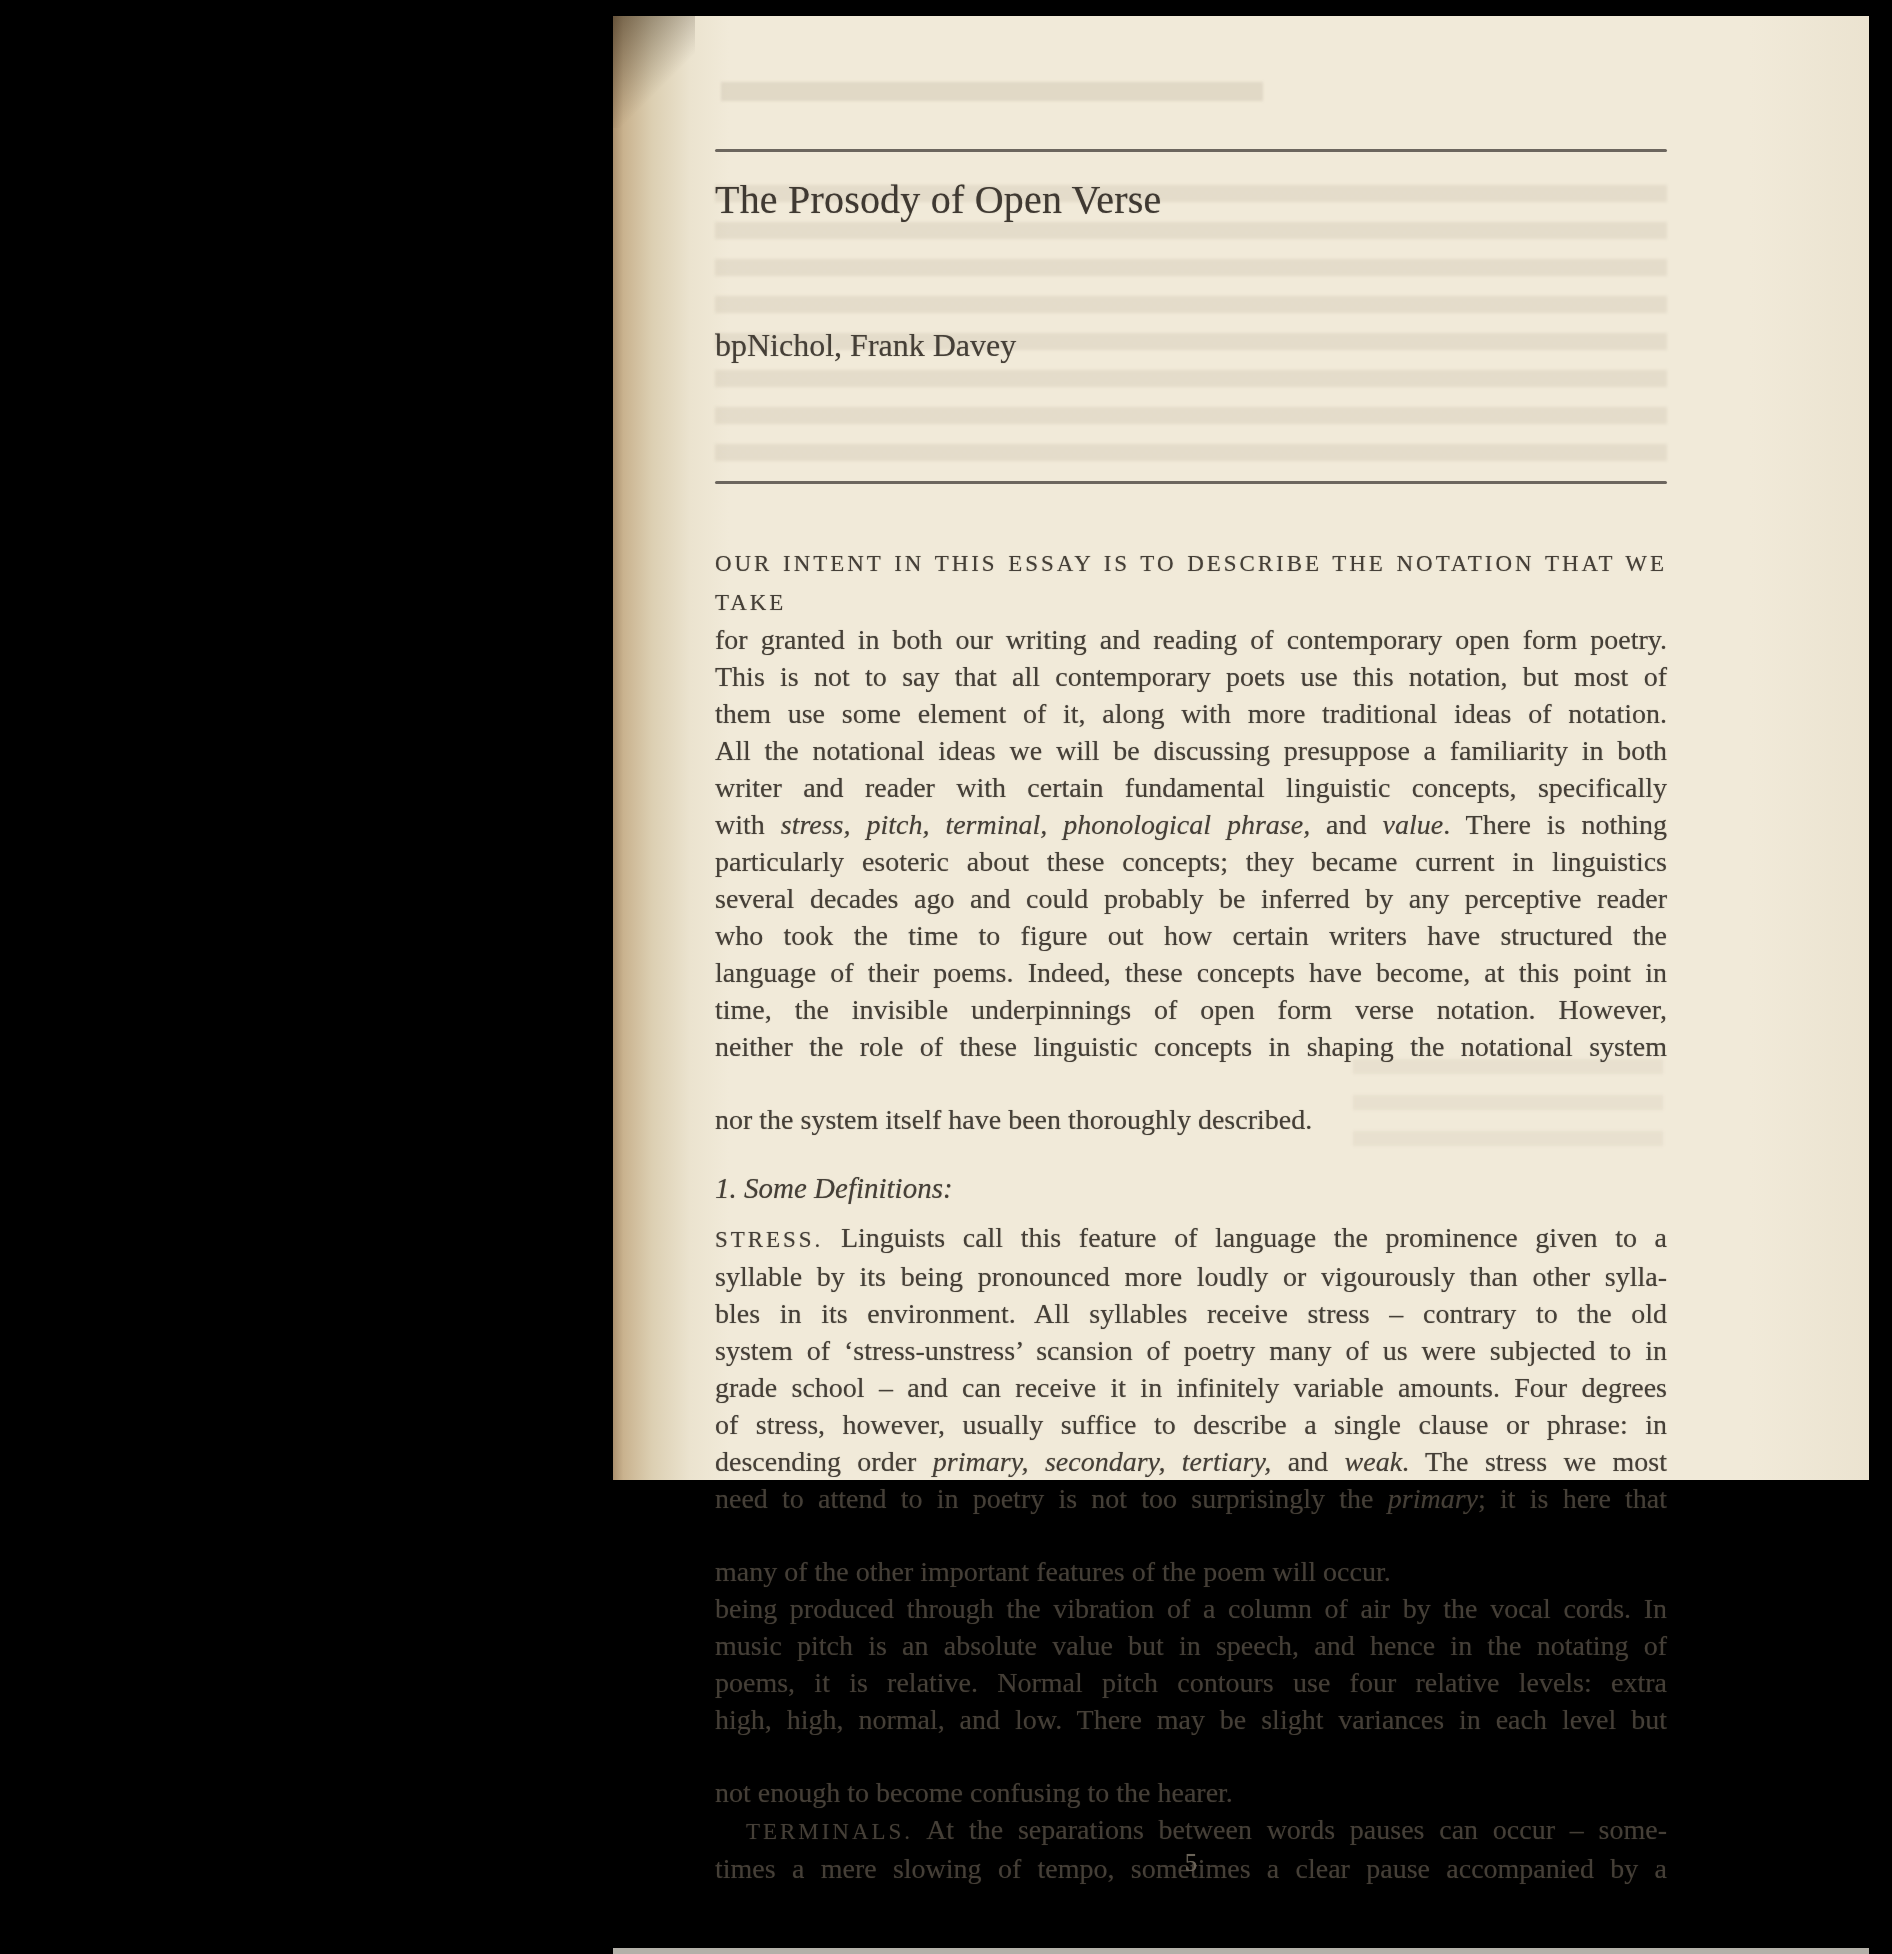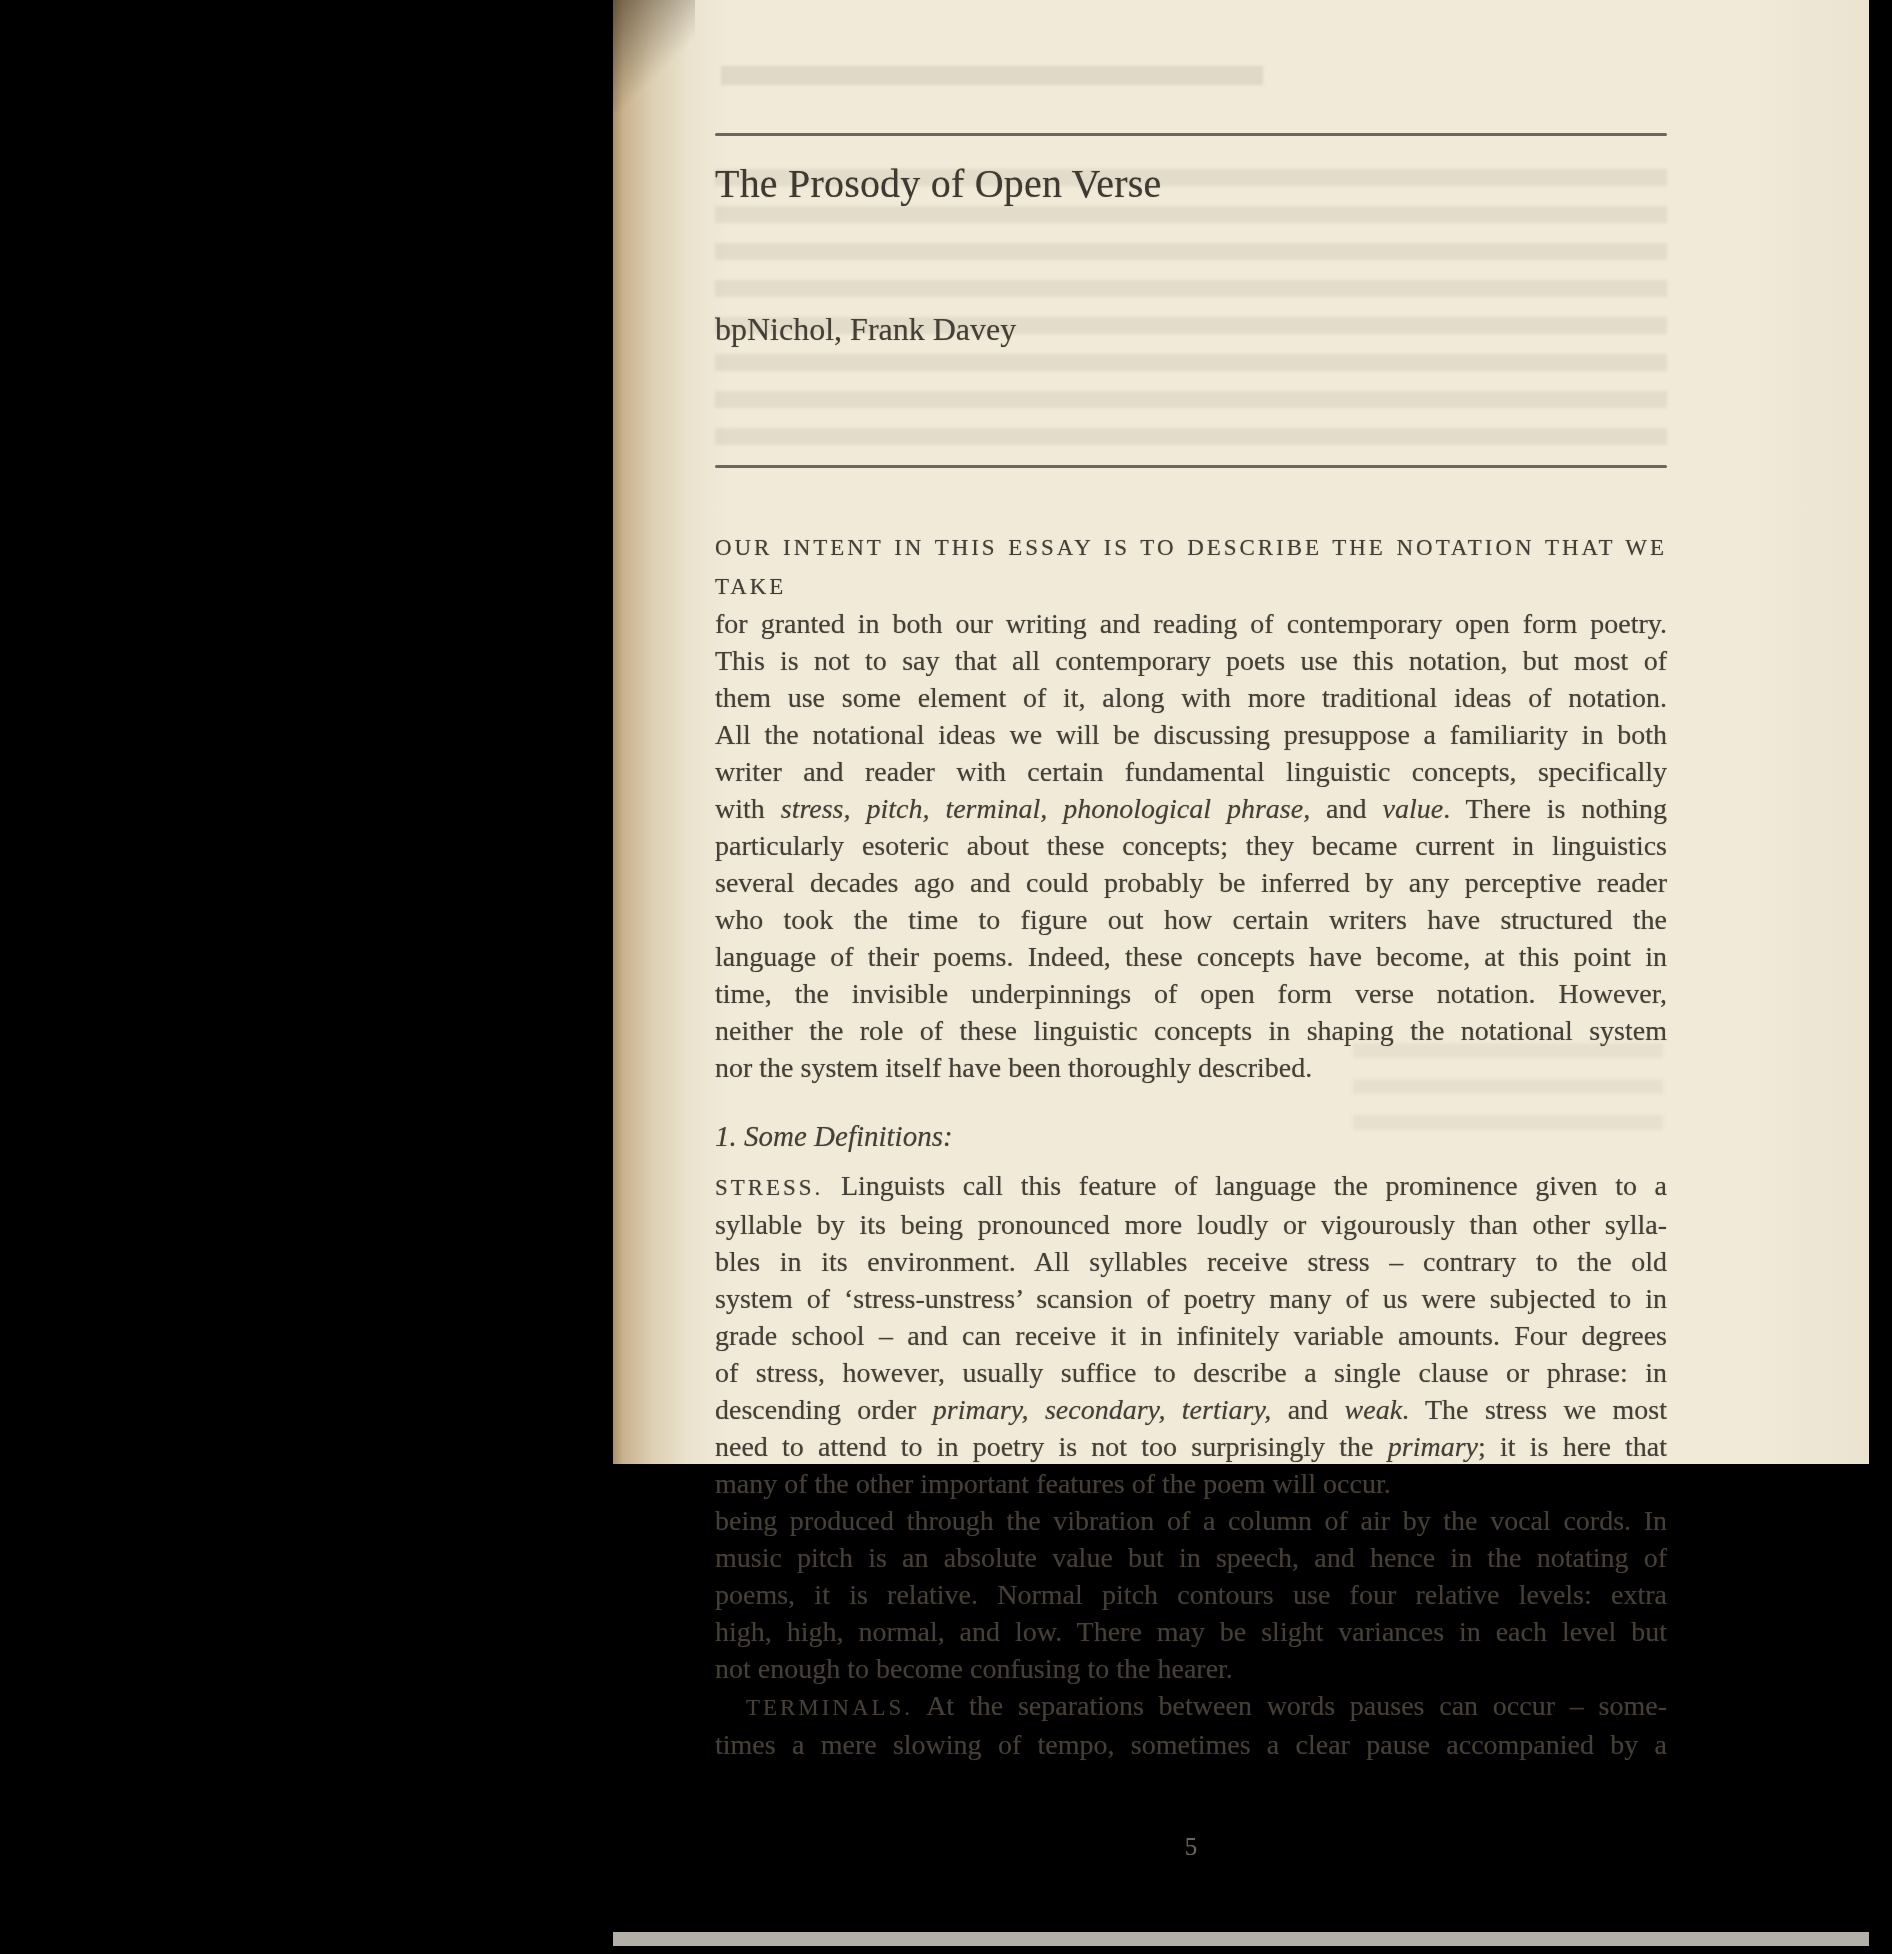--- a/index.html
+++ b/index.html
@@ -4,21 +4,21 @@
 <style>
   html,body{margin:0;padding:0;}
   body{
     width:1893px;height:1955px;
     background:#000;
     position:relative;
     overflow:hidden;
     font-family:"Liberation Serif", serif;
   }
   .page{
-    position:absolute;left:613px;top:0;width:1256px;height:1464px;
+    position:absolute;left:613px;top:16px;width:1256px;height:1464px;
     background:linear-gradient(90deg,
       #a98f6d 0px,#c9b28e 10.3px,#dccfb2 39px,#ebe3cf 77px,
       #f1ead9 116px,#f1ead9 1136px,#ebe3d0 1256px);
   }
   .corner-shade{
     position:absolute;left:0;top:0;width:82px;height:112px;
     background:linear-gradient(135deg, rgba(45,32,16,0.55) 0%, rgba(45,32,16,0.0) 62%);
     pointer-events:none;
   }
   .bottom-strip{
@@ -41,21 +41,21 @@
     font-size:32px;color:#453f37;
     text-shadow:0 0 1px rgba(69,63,55,.5);
   }
   .body-text{
     position:absolute;left:102px;top:527px;width:952px;
     font-size:28px;line-height:37px;color:#453f37;
     text-shadow:0 0 1px rgba(69,63,55,.55);
   }
   .para{margin:0;}
   .line{text-align:justify;text-align-last:justify;white-space:normal;}
-  .line.nj{text-align:right;text-align-last:left;}
+  .line.nj{text-align:right;text-align-last:left;margin-top:36px;}
   .line.ind{padding-left:31px;}
   .seg-sc{font-size:0.82em;letter-spacing:.13em;}
   .seg-i{font-style:italic;}
   .heading{
     margin:31px 0 12px 0;
     font-style:italic;font-size:29px;line-height:38px;
   }
   .page-number{
     position:absolute;left:102px;top:1833px;width:952px;
     text-align:center;font-size:25px;color:#6b6459;

